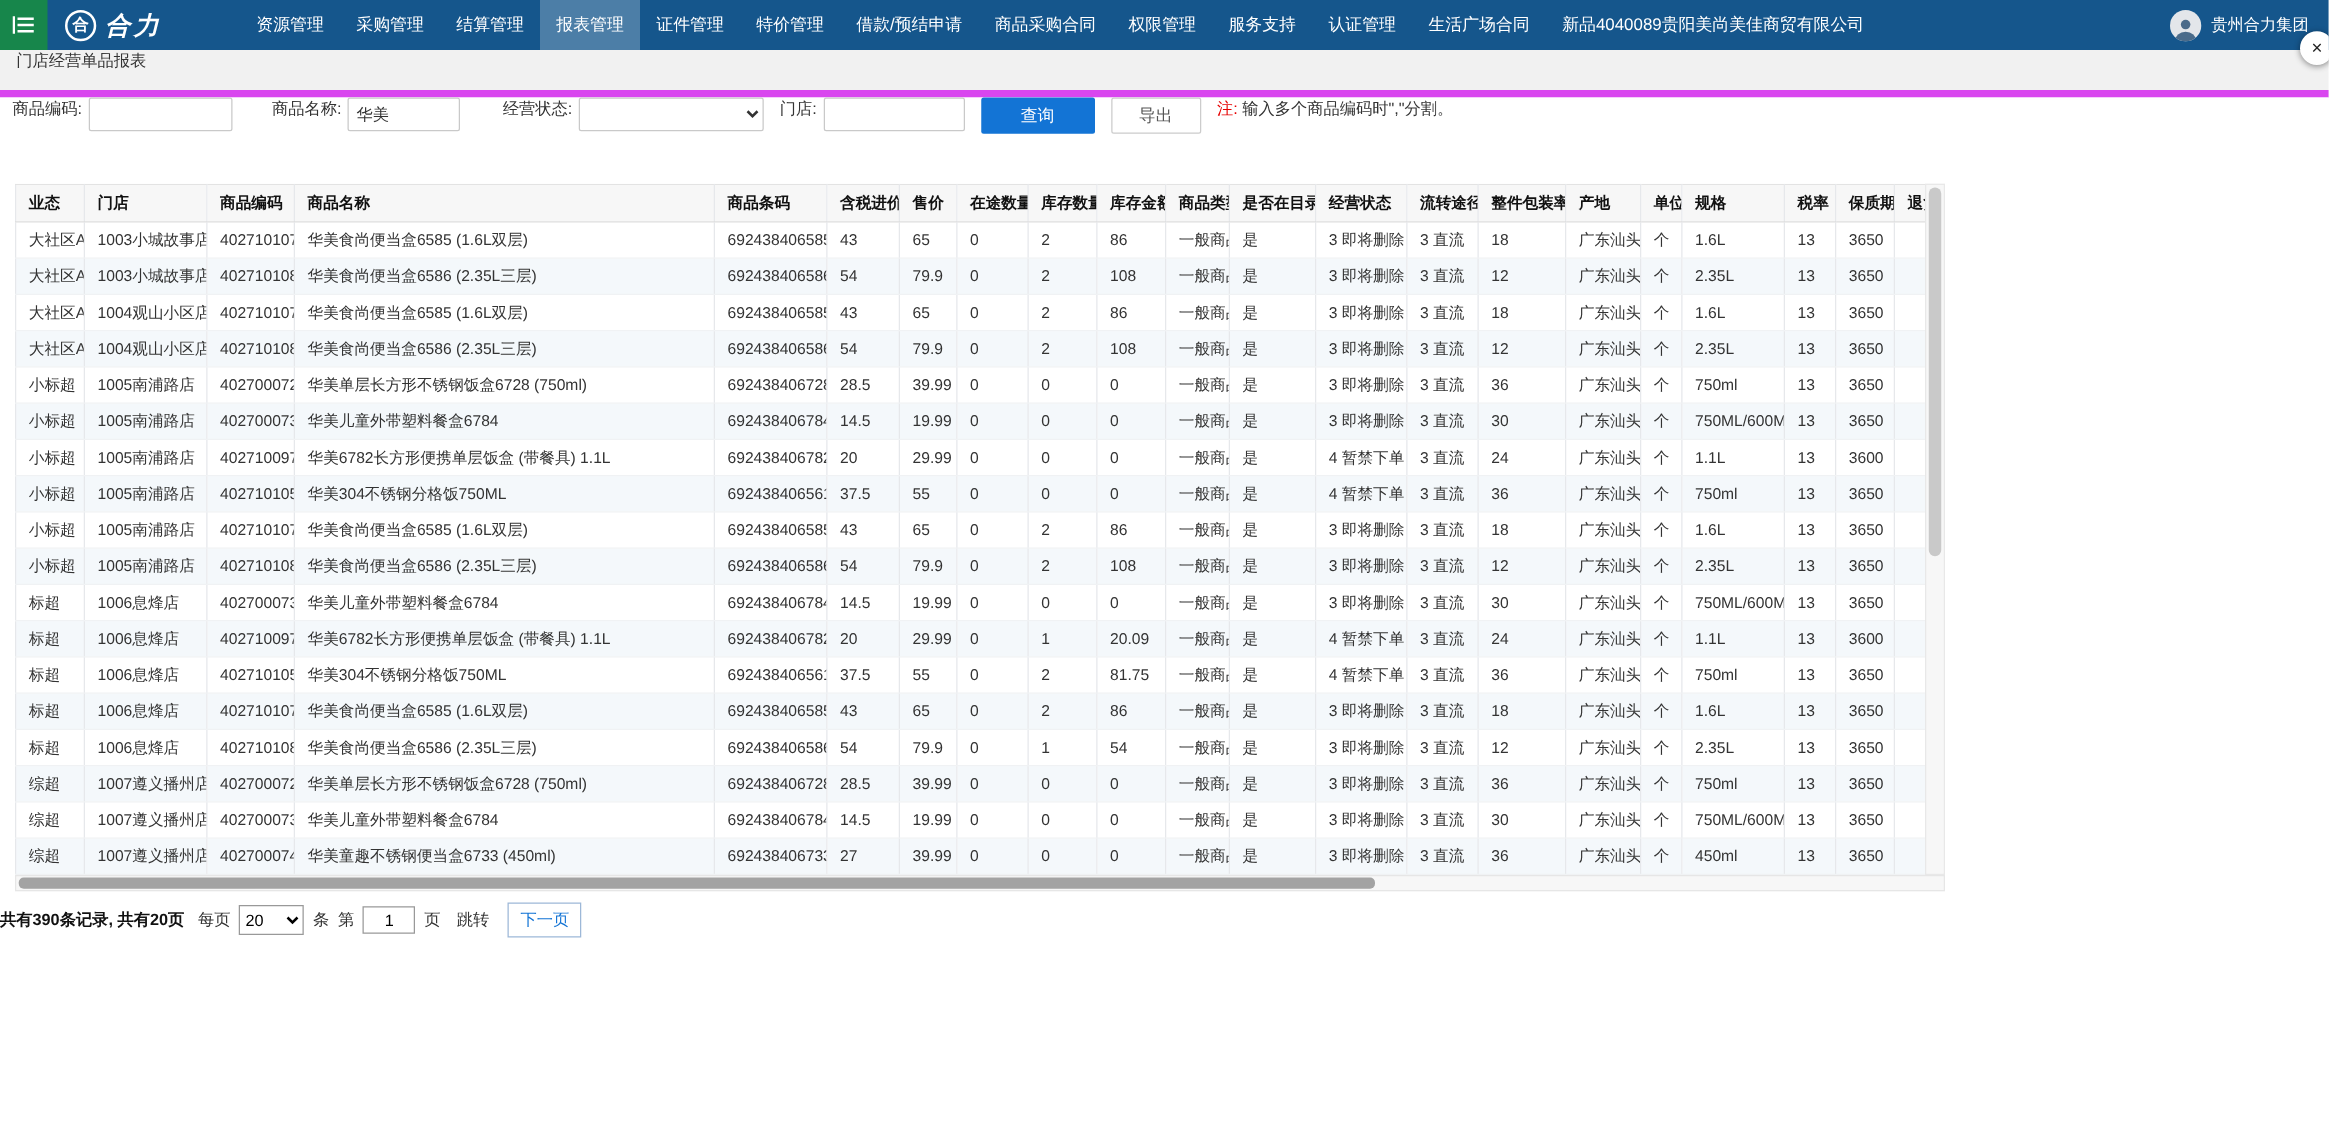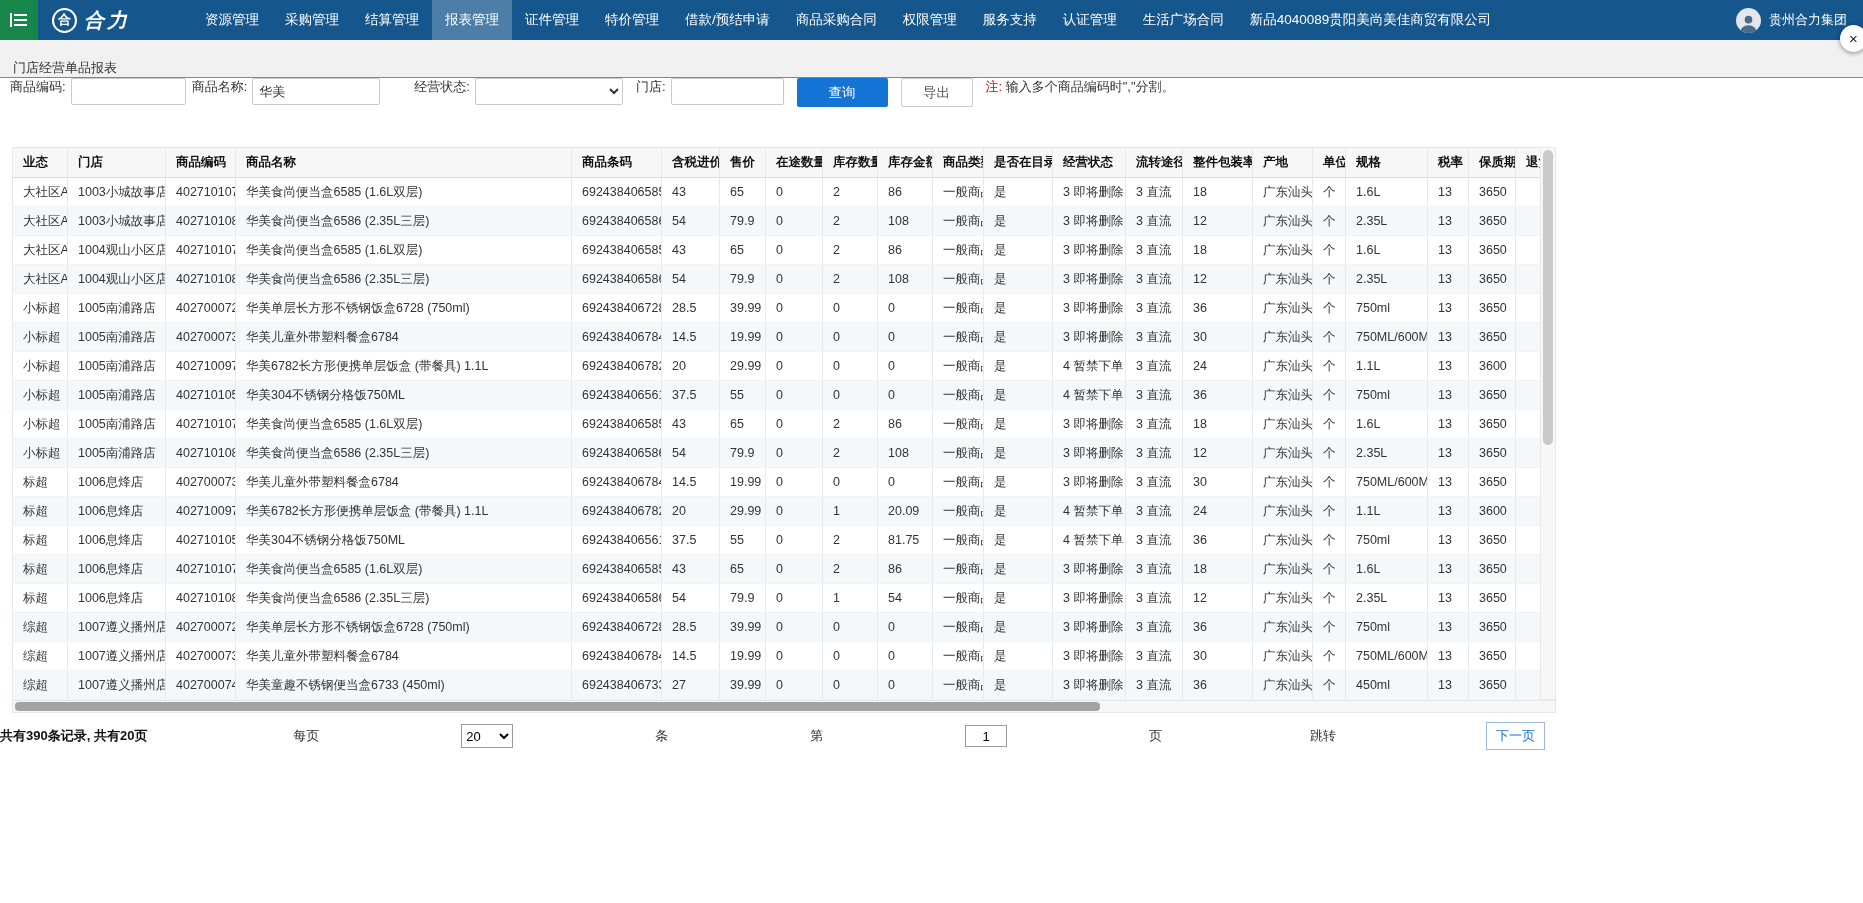--- a/index.html
+++ b/index.html
@@ -17,32 +17,32 @@
   .nav-item { line-height:40px; padding:0 13px; font-size:13.5px; white-space:nowrap; cursor:pointer; }
   .nav-item.active { background:rgba(255,255,255,.24); }
   .nav-right { margin-left:auto; display:flex; align-items:center; gap:8px; padding-right:16px; }
   .avatar { width:25px; height:25px; border-radius:50%; background:#e3e6ea; overflow:hidden; display:flex; align-items:flex-end; justify-content:center; }
   .company { font-size:13px; white-space:nowrap; }
   .close-btn { position:absolute; top:25px; right:-4px; width:27px; height:27px; border-radius:50%;
     background:#fff; box-shadow:0 1px 5px rgba(0,0,0,.45); display:flex; align-items:center; justify-content:center;
     font-size:15px; color:#222; cursor:pointer; z-index:20; }
 
   
-  .tabstrip { height:38px; background:#f1f1f1; display:flex; align-items:flex-end; padding-left:13px;
-    font-size:13px; color:#333; border-bottom:1px solid #d946ef; }
+  .tabstrip { height:38px; background:#f1f1f1; display:flex; align-items:flex-start; padding-left:13px;
+    font-size:13px; color:#333; border-bottom:6px solid #d946ef; }
 
   
   .filters { height:50px; display:flex; align-items:flex-start; padding-left:10px; background:#fff; }
   .f-label { font-size:13px; color:#333; white-space:nowrap; }
   .f-input { height:27px; border:1px solid #c9c9c9; border-radius:2px; padding:0 6px; font-size:13px; color:#333; outline:none; }
   .w-code  { width:115px; margin-left:5px; }
-  .w-name  { width:128px; margin-left:5px;font-family:Liberation Serif, serif; }
+  .w-name  { width:90px; margin-left:5px;font-family:Liberation Serif, serif; }
   .w-store { width:113px; margin-left:5px; }
   .f-select { height:27px; width:148px; border:1px solid #c9c9c9; border-radius:2px; margin-left:5px; font-size:13px; color:#333; background:#fff; }
-  .gap1 { margin-left:6px; } .gap2 { margin-left:34px; } .gap3 { margin-left:13px; }
+  .gap1 { margin-left:32px; } .gap2 { margin-left:34px; } .gap3 { margin-left:13px; }
   .btn-search { width:91px; height:29px; margin-left:13px; background:#1374d5; color:#fff; border:none; border-radius:2px; font-size:13.5px; cursor:pointer; }
   .btn-export { width:72px; height:29px; margin-left:13px; background:#fff; color:#555; border:1px solid #ccc; border-radius:2px; font-size:13.5px; cursor:pointer; }
   .note { margin-left:13px; font-size:13px; color:#333; white-space:nowrap; }
   .note .red { color:#e60000; }
 
   
   .table-outer { position:relative; margin-left:12px; margin-top:19px; width:1544px; }
   .table-clip { width:1528px; overflow:hidden; }
   table { table-layout:fixed; width:1548px; border-collapse:collapse; font-size:12.5px; color:#333; }
   th, td { border-right:1px solid #e6e8eb; padding:0 10px; text-align:left; white-space:nowrap; overflow:hidden; }
@@ -52,21 +52,21 @@
   th:first-child, td:first-child { border-left:1px solid #e6e8eb;margin-top:40px; }
   tbody tr:nth-child(even) { background:#f4f8fb; }
 
   
   .vscroll { position:absolute; top:0; right:0; width:16px; height:553px; background:#f7f7f7; border:1px solid #e8e8e8; }
   .vthumb { position:absolute; top:2px; left:2px; width:10px; height:295px; background:#c9c9c9; border-radius:5px; }
   .hscroll { position:relative; width:1544px; height:13px; background:#f7f7f7; border:1px solid #e6e6e6; margin-top:0; }
   .hthumb { position:absolute; top:1px; left:2px; width:1085px; height:9px; background:#a3a3a3; border-radius:4px; }
 
   
-  .footer { margin-top:9px; display:flex; align-items:center; justify-content:space-between; padding-right:318px; gap:7px; font-size:13px; color:#333; }
+  .footer { margin-top:9px; display:flex; align-items:center; justify-content:flex-start; padding-right:318px; gap:7px; font-size:13px; color:#333; }
   .summary { font-weight:bold; color:#111; margin-right:4px; }
   .pp-select { height:24px; width:52px; border:1px solid #999; font-size:13px; background:#fff; }
   .pg-input { height:22px; width:42px; border:1px solid #999; text-align:center; font-size:13px; outline:none; }
   .jump { margin-left:6px; cursor:pointer; }
   .btn-next { margin-left:8px; padding:4px 9px; border:1px solid #9db8d8; background:#fff; color:#1374d5; font-size:13px; cursor:pointer; }
 </style>
 </head>
 <body>
 
 <div class="app">

